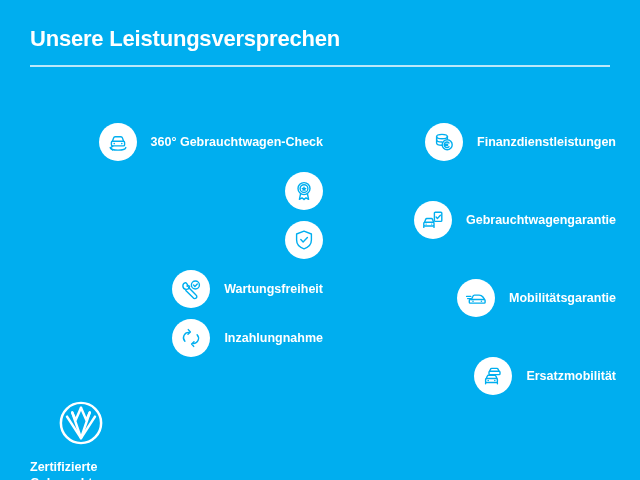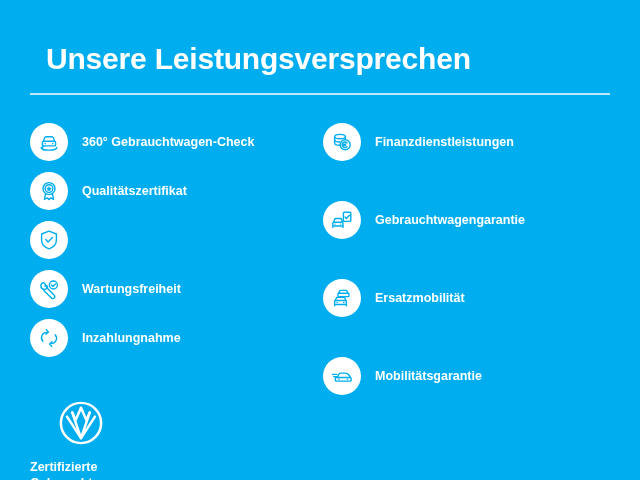--- a/index.html
+++ b/index.html
@@ -23,23 +23,23 @@
   }
 
   
   .header {
     position: absolute;
     left: 30px;
     top: 26px;
     right: 30px;
   }
   .title {
-    margin: 16px;
+    margin: 0;
     color: #ffffff;
-    font-size: 30px;
+    font-size: 22px;
     font-weight: bold;
     letter-spacing: -0.2px;
     line-height: 1.15;
     white-space: nowrap;
   }
   .divider {
     margin-top: 14px;
     height: 2px;
     width: 100%;
     background: #cfeefb;
@@ -64,20 +64,21 @@
   .col.right {
     padding-left: 0px;
     gap: 38px;
   }
 
   .feature {
     display: flex;
     align-items: center;
     height: 40px;
     gap: 14px;
+    justify-content: flex-end;
   }
   .badge {
     flex: 0 0 auto;
     width: 38px;
     height: 38px;
     border-radius: 50%;
     background: #ffffff;
     display: flex;
     align-items: center;
     justify-content: center;
@@ -149,21 +150,20 @@
       <div class="feature">
         <span class="badge">
           <svg viewBox="0 0 24 24" fill="none" stroke="#00AEEF" stroke-width="1.4" stroke-linecap="round" stroke-linejoin="round">
             <circle cx="12" cy="9.6" r="6"></circle>
             <circle cx="12" cy="9.6" r="3.9"></circle>
             <path d="M12 7.1l.85 1.72 1.9.28-1.37 1.34.32 1.89L12 11.43l-1.7.9.32-1.89-1.37-1.34 1.9-.28z" fill="#00AEEF" stroke="none"></path>
             <path d="M8.6 14.6 7.4 20.4l2.6-1.5 2 1.5"></path>
             <path d="M15.4 14.6l1.2 5.8-2.6-1.5-2 1.5"></path>
           </svg>
         </span>
-        <span class="feature-label">Qualitätszertifikat</span>
       </div>
 
       <div class="feature">
         <span class="badge">
           <svg viewBox="0 0 24 24" fill="none" stroke="#00AEEF" stroke-width="1.4" stroke-linecap="round" stroke-linejoin="round">
             <path d="M12 3.2 4.6 6v6.1c0 4.4 3 7.3 7.4 8.7 4.4-1.4 7.4-4.3 7.4-8.7V6z"></path>
             <path d="M8.8 11.6l2.3 2.3 4.3-4.3"></path>
           </svg>
         </span>
       </div>
@@ -223,43 +223,43 @@
             <path d="M15.1 9.1l1.3 1.3 3-3.1"></path>
           </svg>
         </span>
         <span class="feature-label">Gebrauchtwagengarantie</span>
       </div>
 
 
       <div class="feature">
         <span class="badge">
           <svg viewBox="0 0 24 24" fill="none" stroke="#00AEEF" stroke-width="1.4" stroke-linecap="round" stroke-linejoin="round">
+            <path d="M7.4 13.5l1.5-3.3a1.7 1.7 0 0 1 1.6-1.1h4.6c1.5 0 2.9.7 3.8 1.9l1.5 2.1"></path>
+            <path d="M6.2 13.5h14a.9.9 0 0 1 .9.9v1.8a.9.9 0 0 1-.9.9H6.2a.9.9 0 0 1-.9-.9v-1.8a.9.9 0 0 1 .9-.9z"></path>
+            <circle cx="9" cy="15.3" r=".8" fill="#00AEEF" stroke="none"></circle>
+            <circle cx="17.4" cy="15.3" r=".8" fill="#00AEEF" stroke="none"></circle>
+            <path d="M2.6 10.4h4.2M3.6 12.6h3.4"></path>
+          </svg>
+        </span>
+        <span class="feature-label">Mobilitätsgarantie</span>
+      </div>
+
+      <div class="feature">
+        <span class="badge">
+          <svg viewBox="0 0 24 24" fill="none" stroke="#00AEEF" stroke-width="1.4" stroke-linecap="round" stroke-linejoin="round">
             <path d="M8.6 7.3l.9-2.1a1.3 1.3 0 0 1 1.2-.8h5.2a1.3 1.3 0 0 1 1.2.8l.9 2.1"></path>
             <rect x="8" y="7.3" width="11" height="3.3" rx=".9"></rect>
             <path d="M5.3 14.5l1-2.4a1.4 1.4 0 0 1 1.3-.9h6a1.4 1.4 0 0 1 1.3.9l1 2.4"></path>
             <rect x="4.6" y="14.5" width="11.8" height="4" rx="1"></rect>
             <circle cx="7.2" cy="16.5" r=".8" fill="#00AEEF" stroke="none"></circle>
             <circle cx="13.8" cy="16.5" r=".8" fill="#00AEEF" stroke="none"></circle>
             <path d="M4.6 18.5v1.3M16.4 18.5v1.3"></path>
           </svg>
         </span>
         <span class="feature-label">Ersatzmobilität</span>
-      </div>
-
-      <div class="feature">
-        <span class="badge">
-          <svg viewBox="0 0 24 24" fill="none" stroke="#00AEEF" stroke-width="1.4" stroke-linecap="round" stroke-linejoin="round">
-            <path d="M7.4 13.5l1.5-3.3a1.7 1.7 0 0 1 1.6-1.1h4.6c1.5 0 2.9.7 3.8 1.9l1.5 2.1"></path>
-            <path d="M6.2 13.5h14a.9.9 0 0 1 .9.9v1.8a.9.9 0 0 1-.9.9H6.2a.9.9 0 0 1-.9-.9v-1.8a.9.9 0 0 1 .9-.9z"></path>
-            <circle cx="9" cy="15.3" r=".8" fill="#00AEEF" stroke="none"></circle>
-            <circle cx="17.4" cy="15.3" r=".8" fill="#00AEEF" stroke="none"></circle>
-            <path d="M2.6 10.4h4.2M3.6 12.6h3.4"></path>
-          </svg>
-        </span>
-        <span class="feature-label">Mobilitätsgarantie</span>
       </div>
 
     </div>
   </div>
 
   <div class="footer">
     <span>
       <svg class="vw-logo" viewBox="0 0 48 48" fill="none" stroke="#ffffff" stroke-width="2.6" stroke-linecap="round" stroke-linejoin="round">
         <circle cx="24" cy="24" r="21"></circle>
         <path d="M24 8.2 29.6 21 33.1 13.1"></path>

